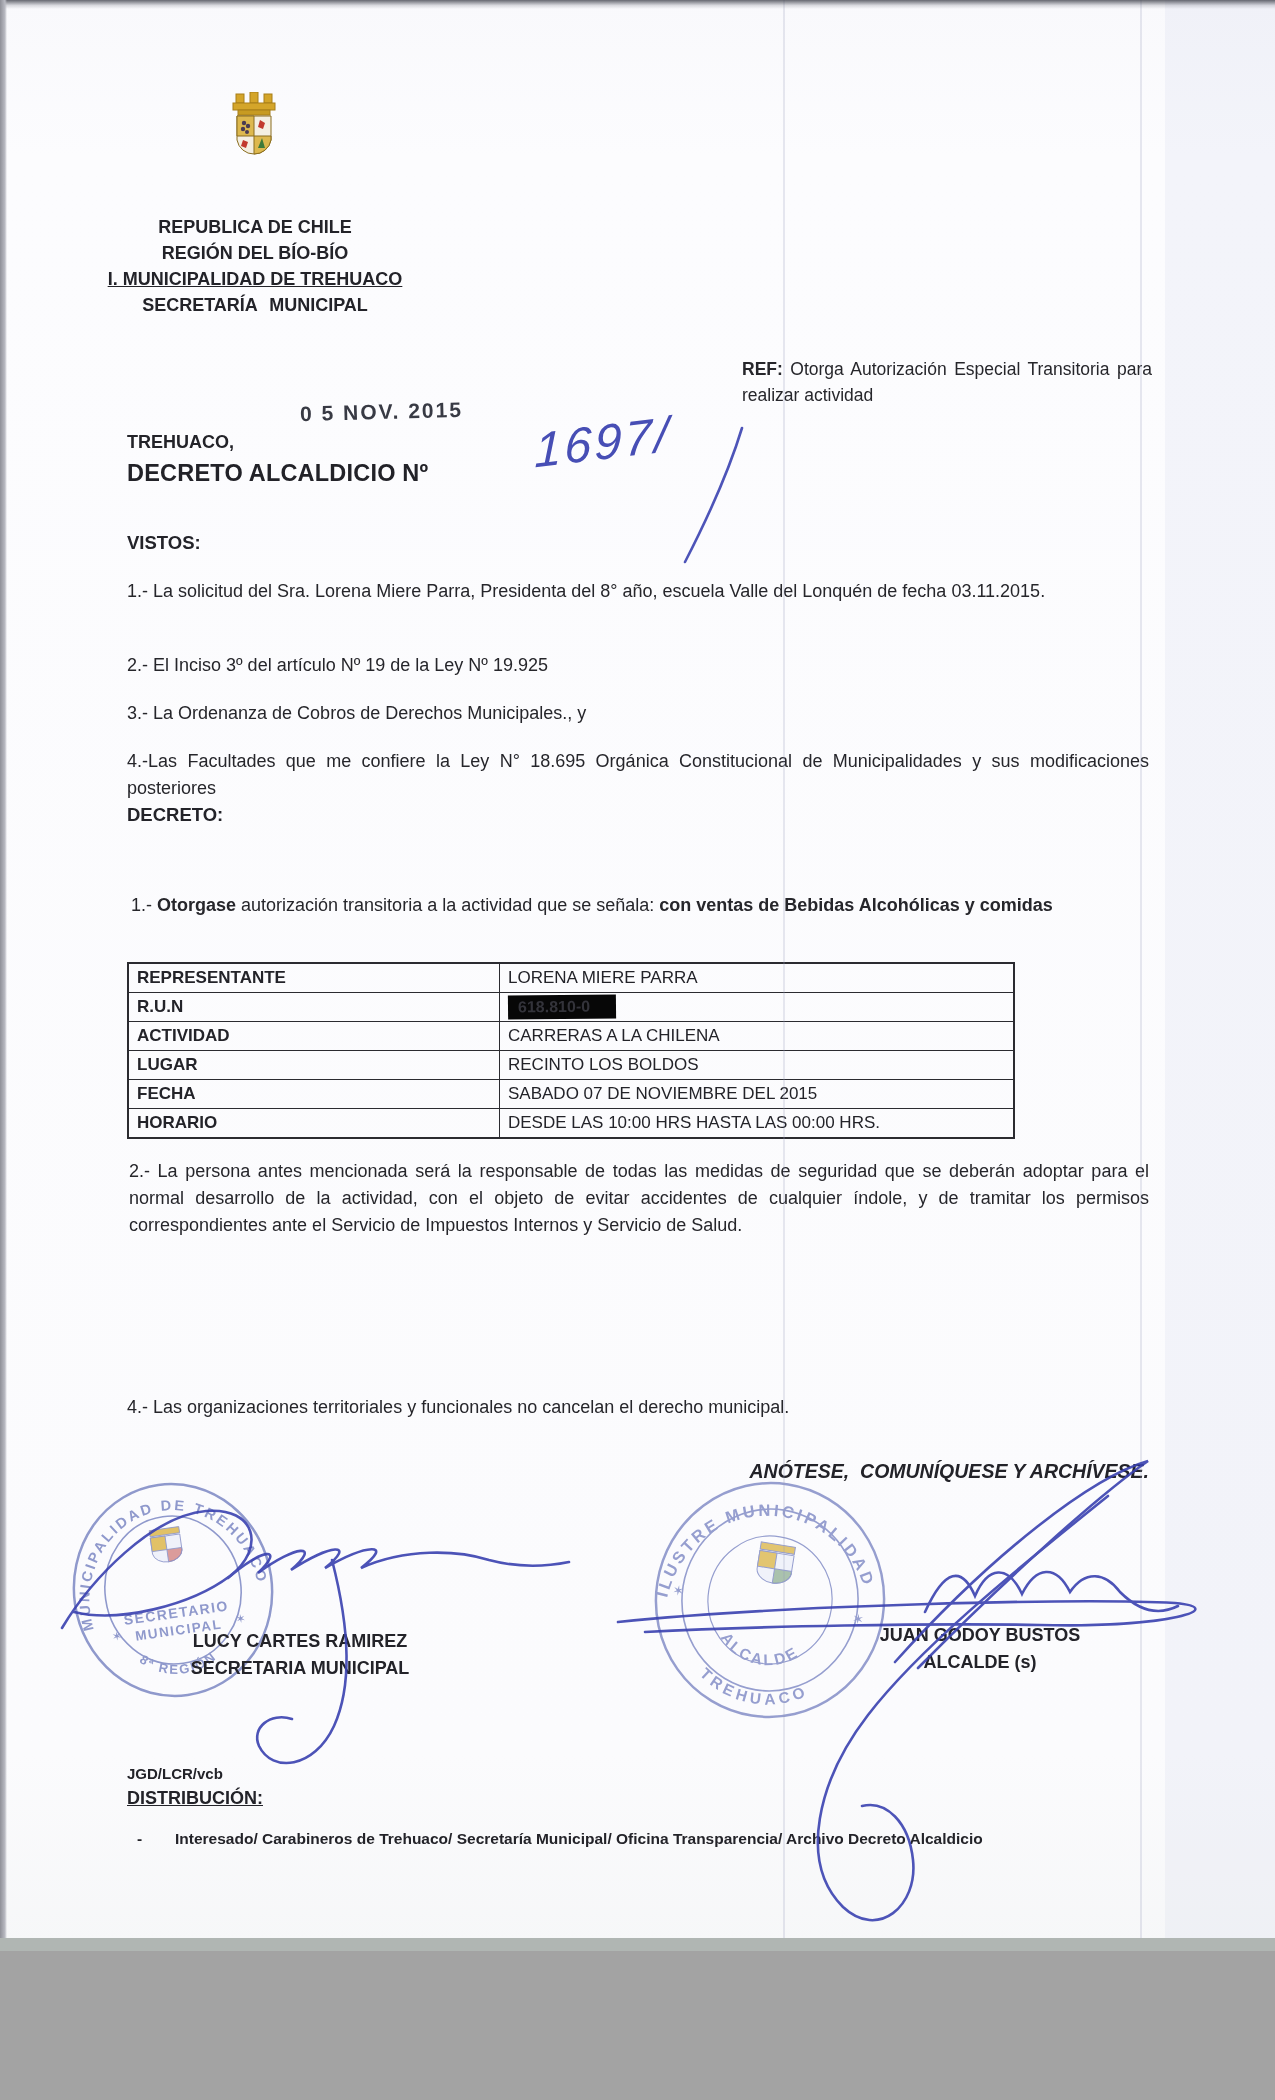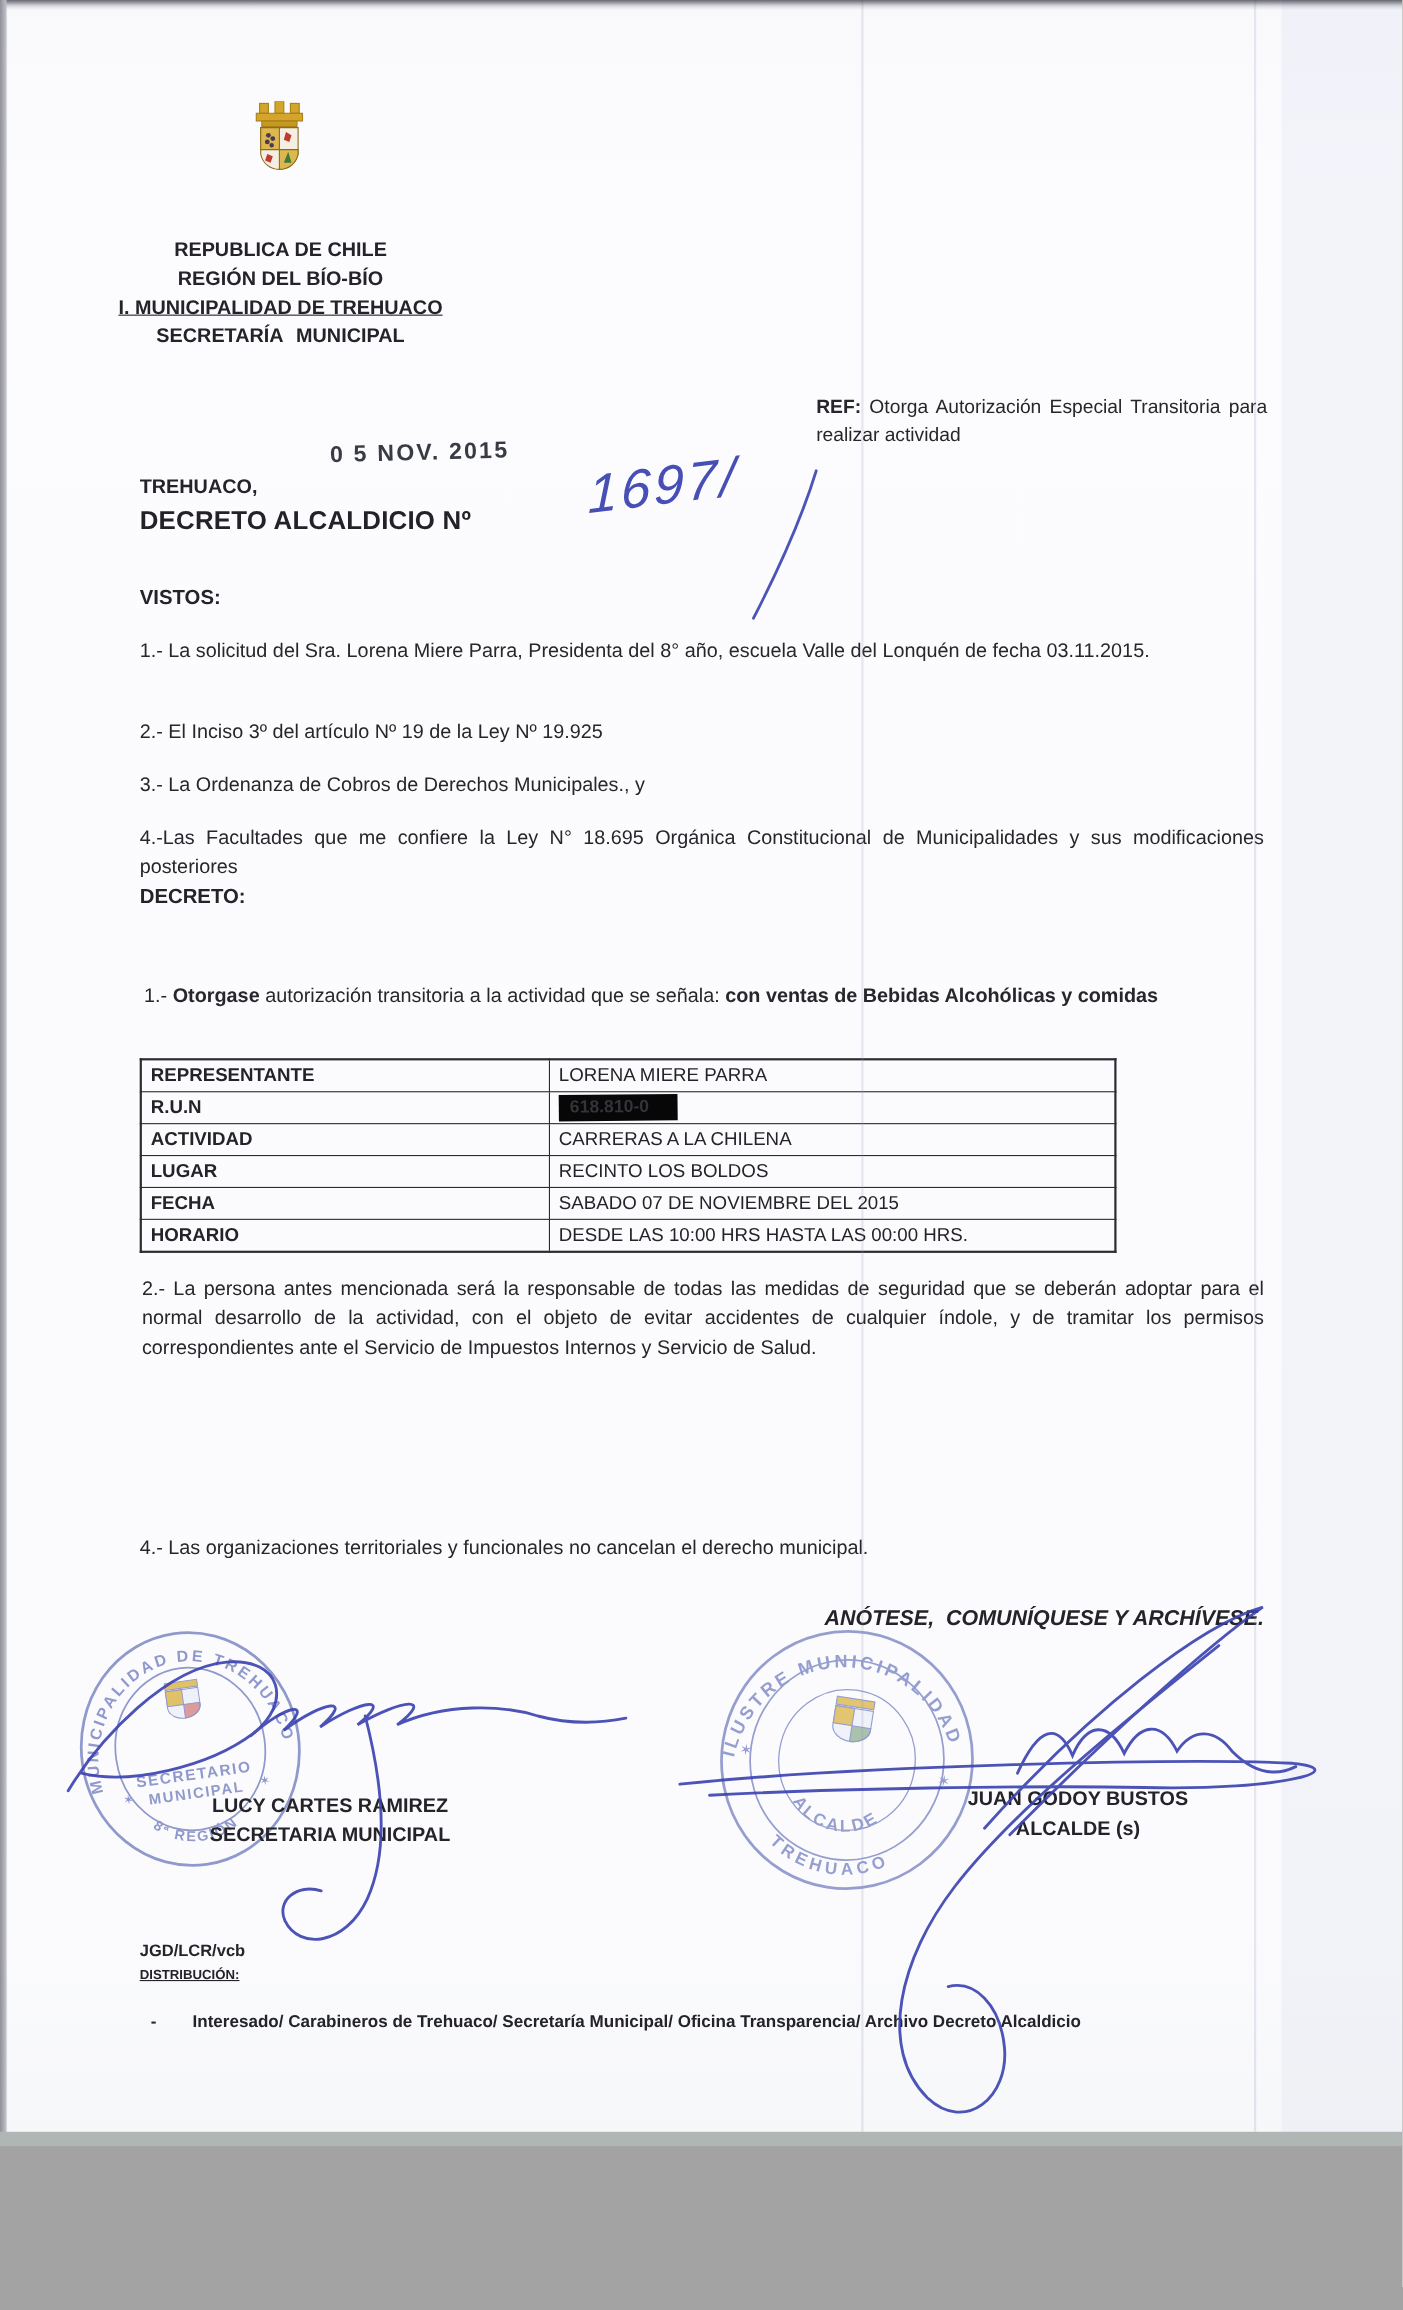--- a/index.html
+++ b/index.html
@@ -39,21 +39,21 @@
   table.permit td.lbl{width:356px;font-weight:bold;}
   table.permit{border:2.5px solid #2b2b30;}
   .redact{display:inline-block;background:#070707;color:#33333a;font-weight:bold;font-size:16px;
           padding:3px 26px 3px 10px;transform:rotate(-.6deg);line-height:18px;}
   
   .closing{left:127px;top:1460px;width:1022px;text-align:right;font-size:19.5px;color:#232329;font-weight:bold;white-space:pre-wrap;font-style:italic;}
   
   .sig-name{font-size:18px;line-height:27px;color:#232329;font-weight:bold;text-align:center;}
   
   .foot-initials{left:127px;top:1765px;font-size:15px;color:#232329;font-weight:bold;}
-  .foot-dist{left:127px;top:1788px;font-size:12px;color:#232329;font-weight:bold;text-decoration:underline;}
+  .foot-dist{left:127px;top:1788px;font-size:18px;color:#232329;font-weight:bold;text-decoration:underline;}
   .foot-line{left:137px;top:1830px;width:1030px;font-size:15.5px;color:#232329;font-weight:bold;display:flex;}
   .foot-line .dash{width:38px;}
   svg text{font-family:"Liberation Sans",sans-serif;}
   .ink-overlay{position:absolute;left:0;top:0;width:1275px;height:2100px;pointer-events:none;}
 </style>
 </head>
 <body>
 
 <div id="page">
   <div class="scan">

